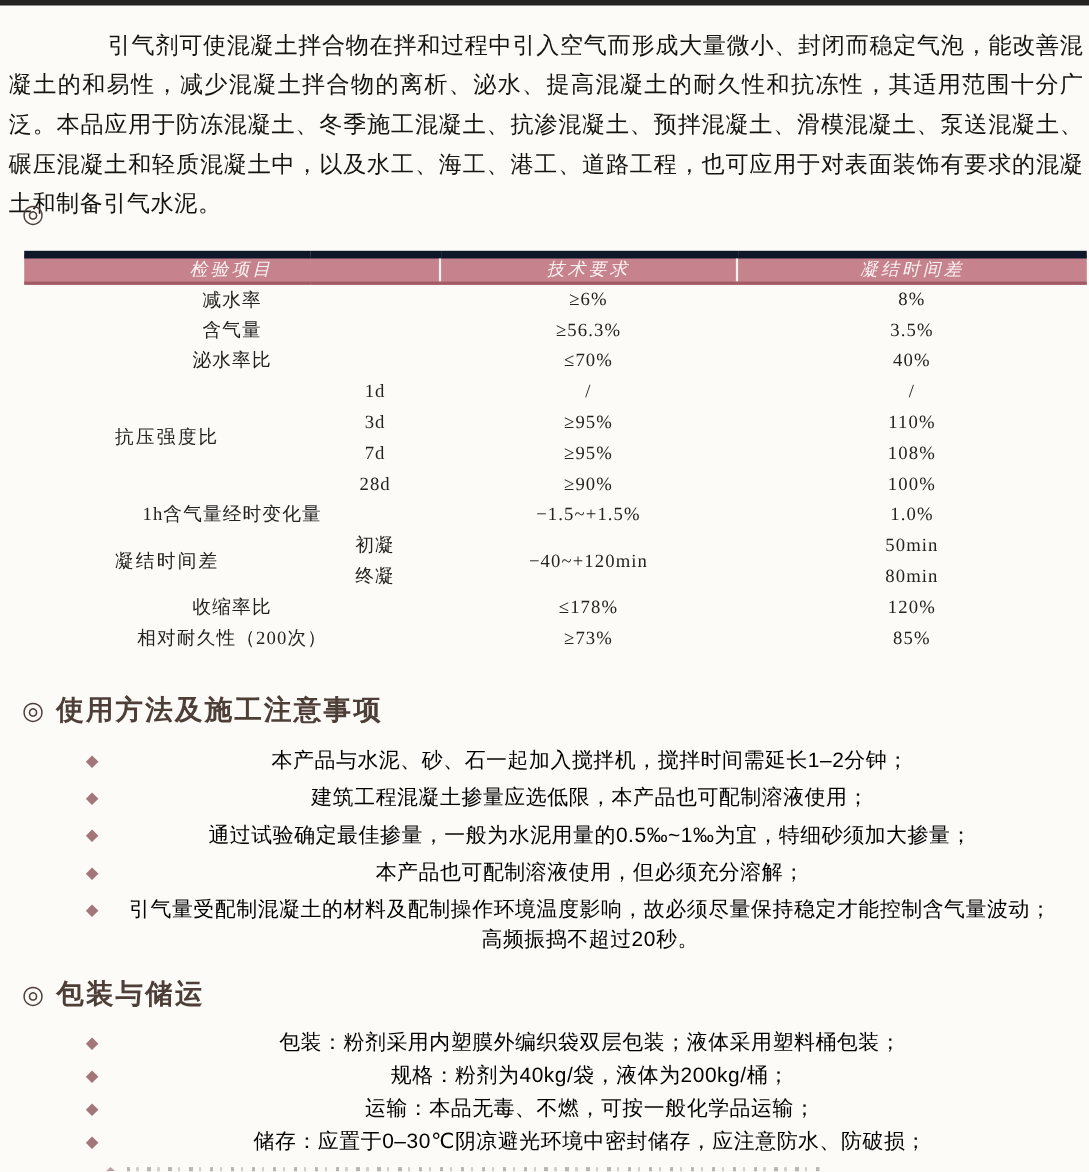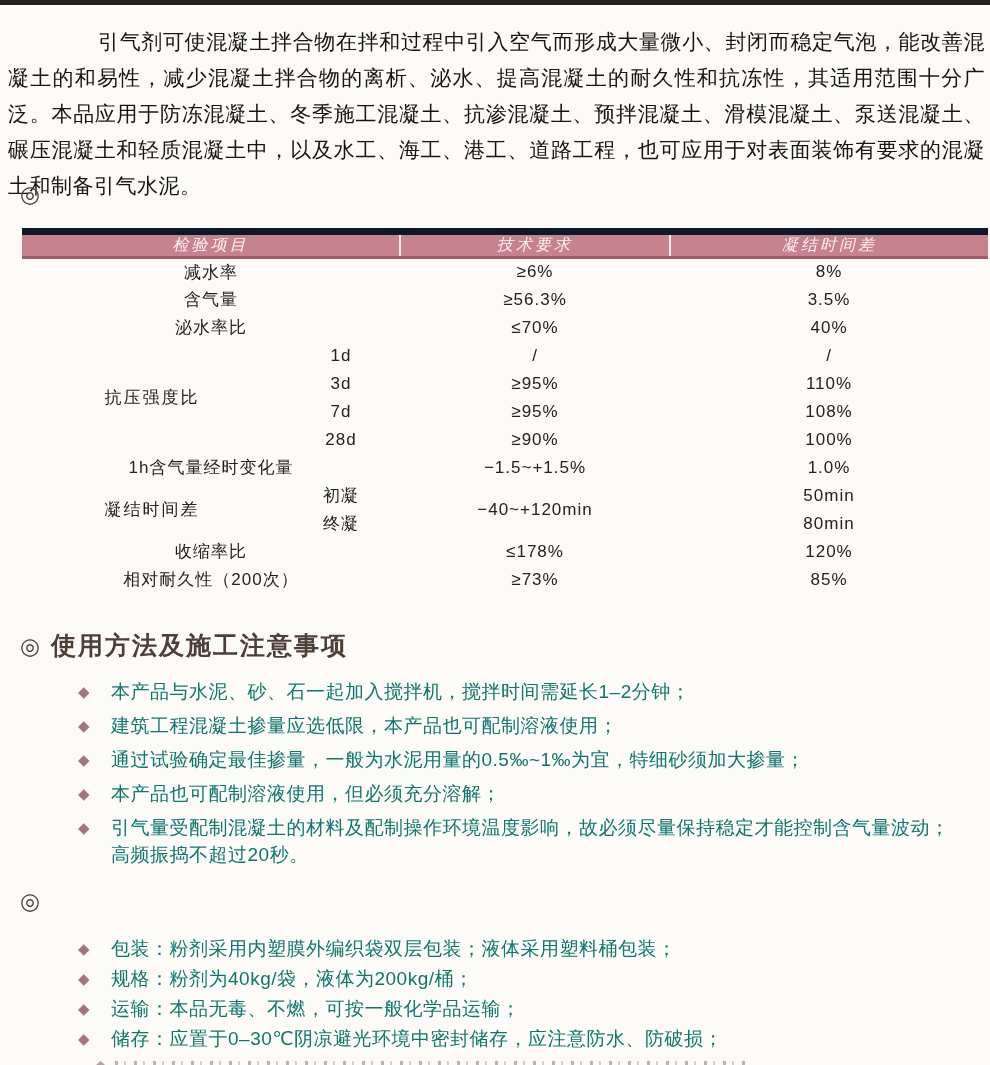--- a/index.html
+++ b/index.html
@@ -35,33 +35,33 @@
     border-collapse:collapse; table-layout:fixed;
   }
   table.perf th {
     background:#c7838d; color:#faf3f3; font-weight:normal;
     font-size:16px; letter-spacing:3px; height:26px;
     border-top:7px solid #0f172a; border-bottom:3px solid #a05a64;font-style:italic;
   }
   table.perf th + th { border-left:2px solid #f6f2ee; }
   table.perf td {
     text-align:center; vertical-align:middle;
-    font-size:17px; height:28px; color:#242220; letter-spacing:1px;
+    font-size:17px; height:28px; color:#242220; letter-spacing:1px;font-family:Liberation Serif, serif;
   }
   table.perf td.group { letter-spacing:2px; }
   .bullets { list-style:none; position:absolute; left:78px; width:884px; }
   #usage-list { top:678px; }
   #packaging-list { top:936px; }
   .bullets li { display:flex; align-items:flex-start; }
   #usage-list li { line-height:27px; margin-bottom:7px; font-size:19px; }
   #packaging-list li { line-height:26px; margin-bottom:4px; font-size:19px; }
   .bullets .diamond {
     flex:0 0 33px; color:#a3767b; font-size:15px; line-height:inherit;
   }
-  .bullets .btxt { flex:1 1 auto; letter-spacing:0.5px; color:#0f766e; }
+  .bullets .btxt { flex:1 1 auto; letter-spacing:0.5px; color:#000000;text-align:center; }
   .clipped-line {
     position:absolute; left:115px; bottom:0; width:630px; height:4px;
     background:repeating-linear-gradient(90deg,
       rgba(45,42,40,0.55) 0 3px, transparent 3px 9px,
       rgba(45,42,40,0.35) 9px 11px, transparent 11px 19px);
     opacity:0.6;
   }
   .clipped-diamond {
     position:absolute; left:96px; bottom:0; width:9px; height:4px;
     background:#a3767b; clip-path:polygon(50% 100%, 0 0, 100% 0);
@@ -181,20 +181,21 @@
     <span class="btxt">本产品也可配制溶液使用，但必须充分溶解；</span>
   </li>
   <li>
     <span class="diamond">◆</span>
     <span class="btxt">引气量受配制混凝土的材料及配制操作环境温度影响，故必须尽量保持稳定才能控制含气量波动；高频振捣不超过20秒。</span>
   </li>
 </ul>
 
 <h2 class="sec" id="sec-packaging">
   <span class="marker">◎</span>
+  <span>包装与储运</span>
 </h2>
 
 <ul class="bullets" id="packaging-list">
   <li>
     <span class="diamond">◆</span>
     <span class="btxt">包装：粉剂采用内塑膜外编织袋双层包装；液体采用塑料桶包装；</span>
   </li>
   <li>
     <span class="diamond">◆</span>
     <span class="btxt">规格：粉剂为40kg/袋，液体为200kg/桶；</span>

